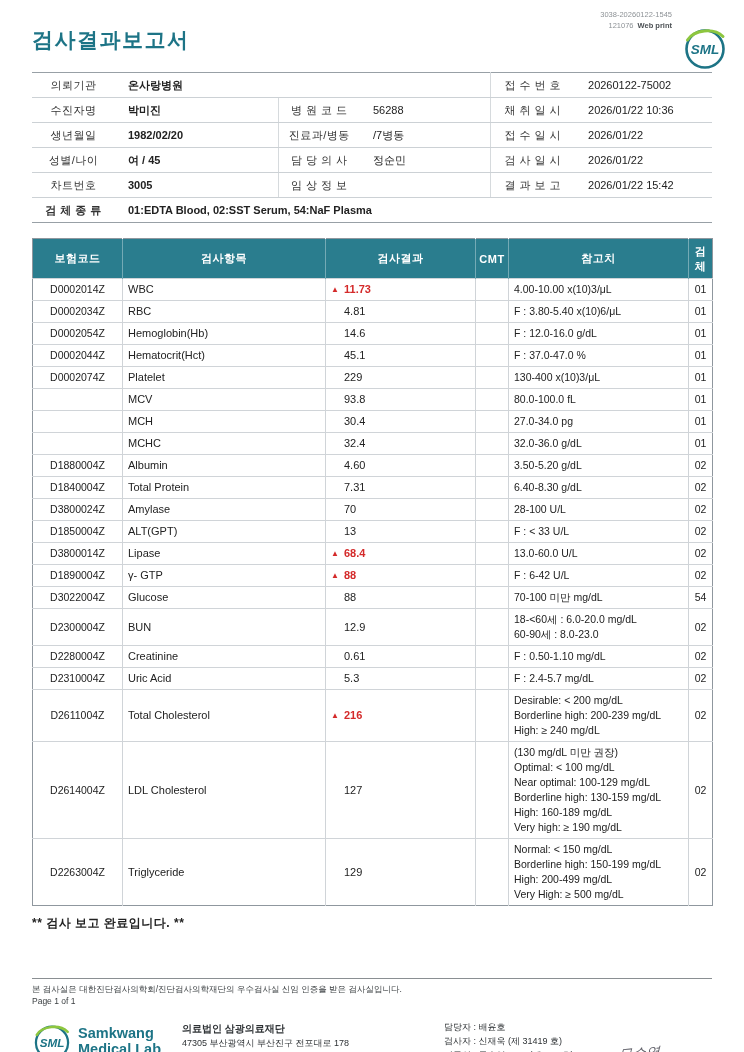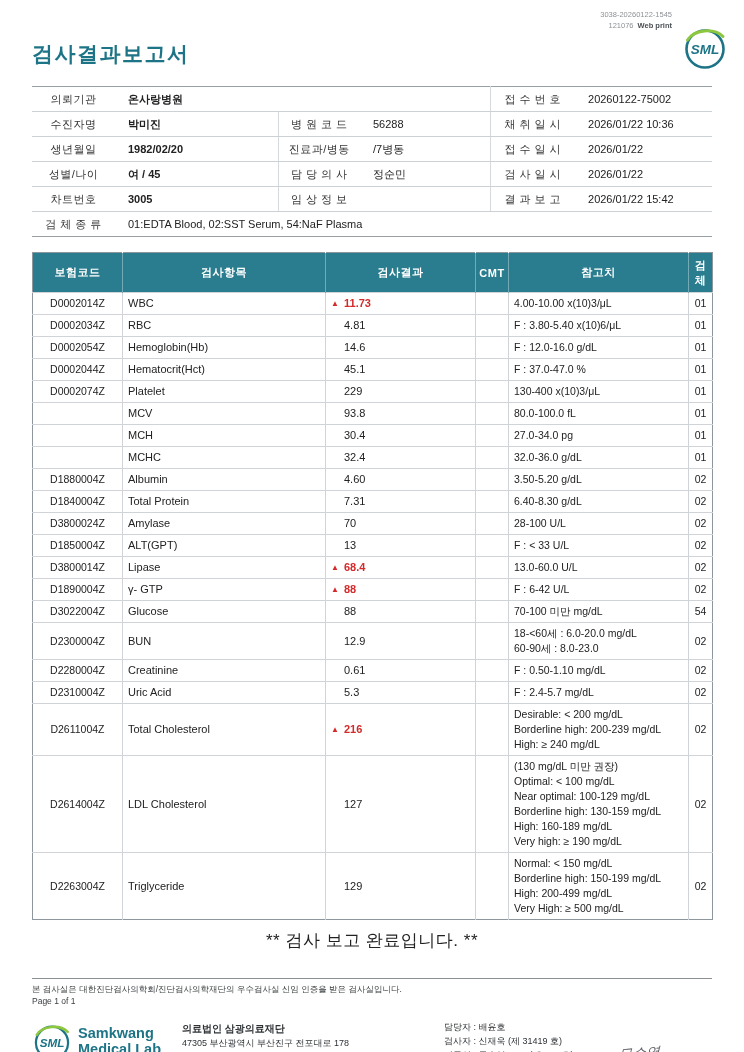--- a/index.html
+++ b/index.html
@@ -4,56 +4,56 @@
 <style>
   :root{
     --teal:#1d7486; --header-teal:#2a7d8e; --alert-red:#d42a2a; --logo-green:#8dc63f;
   }
   *{ box-sizing:border-box; }
   html,body{ margin:0; padding:0; }
   body{ font-family:"Liberation Sans","DejaVu Sans",sans-serif; background:#fff; color:#222; }
   .page{ position:relative; width:744px; height:1052px; background:#fff; overflow:hidden; margin:0 auto; }
   .content{ padding:0 32px; }
 
-  .report-title{ margin:0; padding-top:40px; font-size:21px; font-weight:700; color:var(--teal); letter-spacing:1.5px; }
+  .report-title{ margin:0; padding-top:26px; font-size:21px; font-weight:700; color:var(--teal); letter-spacing:1.5px; }
 
   .print-info{ position:absolute; top:10px; right:72px; text-align:right; font-size:7.5px; line-height:1.4; color:#8d9296; }
   .print-info .webprint{ color:#4a4f53; font-weight:700; margin-left:4px; }
 
   .logo-top{ position:absolute; top:24px; right:16px; }
   .logo-ring{ fill:none; stroke:var(--teal); stroke-width:2.6px; }
   .logo-swoosh{ fill:none; stroke:var(--logo-green); stroke-width:3px; stroke-linecap:round; }
   .logo-sml-text{ fill:var(--teal); font-weight:bold; font-style:italic; font-family:"Liberation Sans",sans-serif; }
 
   table{ border-collapse:collapse; table-layout:fixed; width:680px; }
 
   .patient{ margin-top:18px; border-top:1px solid #98a0a6; border-bottom:1px solid #98a0a6; font-size:11px; }
   .patient td{ border-bottom:1px solid #ccd1d5; padding:4.5px 6px; line-height:15px;margin-top:40px; }
-  .patient tr:last-child td{ border-bottom:none; }
+  .patient tr:last-child td{ border-bottom:none;font-weight:bold; }
   .patient td.p-label{ text-align:center; color:#333; letter-spacing:0.5px; }
   .patient td.p-label:not(:first-child){ border-left:1px solid #d6dadd; }
   .patient td.p-value{ padding-left:13px; }
   .patient td.bold{ font-weight:700; }
 
   .results{ margin-top:15px; border:1px solid #8f979e; font-size:11px; }
   .results th{ background:var(--header-teal); color:#fff; font-weight:700; padding:4.5px 2px; font-size:11px;
                border-right:1px solid rgba(255,255,255,0.35); letter-spacing:0.5px; }
   .results th:last-child{ border-right:none; }
   .results td{ border-top:1px solid #d0d4d8; border-right:1px solid #d0d4d8; padding:3px 5px;
                vertical-align:middle; line-height:15px; }
   .results td:last-child{ border-right:none; }
   .c-code{ font-size:10.5px; padding-left:6px;text-align:center; }
   .c-item{ padding-left:8px; }
   .c-result{ padding-left:3px; }
   .flag{ display:inline-block; width:13px; color:var(--alert-red); font-size:8px; vertical-align:1px; }
   .val.abn{ color:var(--alert-red); font-weight:600; }
   .c-ref{ font-size:10.5px; }
   .c-spec{ text-align:center; font-size:10.5px; padding:3px 1px; }
 
-  .complete{ text-align:center; font-weight:400; font-size:17px; margin-top:9px; letter-spacing:0.5px; }
+  .complete{ text-align:left; font-weight:700; font-size:12px; margin-top:9px; letter-spacing:0.5px; }
 
   .footer{ position:absolute; left:32px; width:680px; top:978px; }
   .footer-rule{ border-top:1px solid #8a8f92; margin-bottom:5px; }
   .cert-row{ display:flex; justify-content:space-between; font-size:8.5px; color:#3c4043;flex-direction:column; }
   .footer-main{ position:relative; margin-top:15px; display:flex; align-items:flex-start; }
   .footer-logo{ display:flex; align-items:center; width:150px; }
   .logo-name{ margin-left:6px; color:var(--teal); font-weight:700; font-size:14.5px; line-height:1.12; }
   .org{ width:250px; font-size:9px; line-height:1.55; color:#2e3235; }
   .org-name{ font-weight:700; font-size:10px; }
   .staff{ font-size:9px; line-height:1.55; color:#2e3235; margin-left:12px; }

